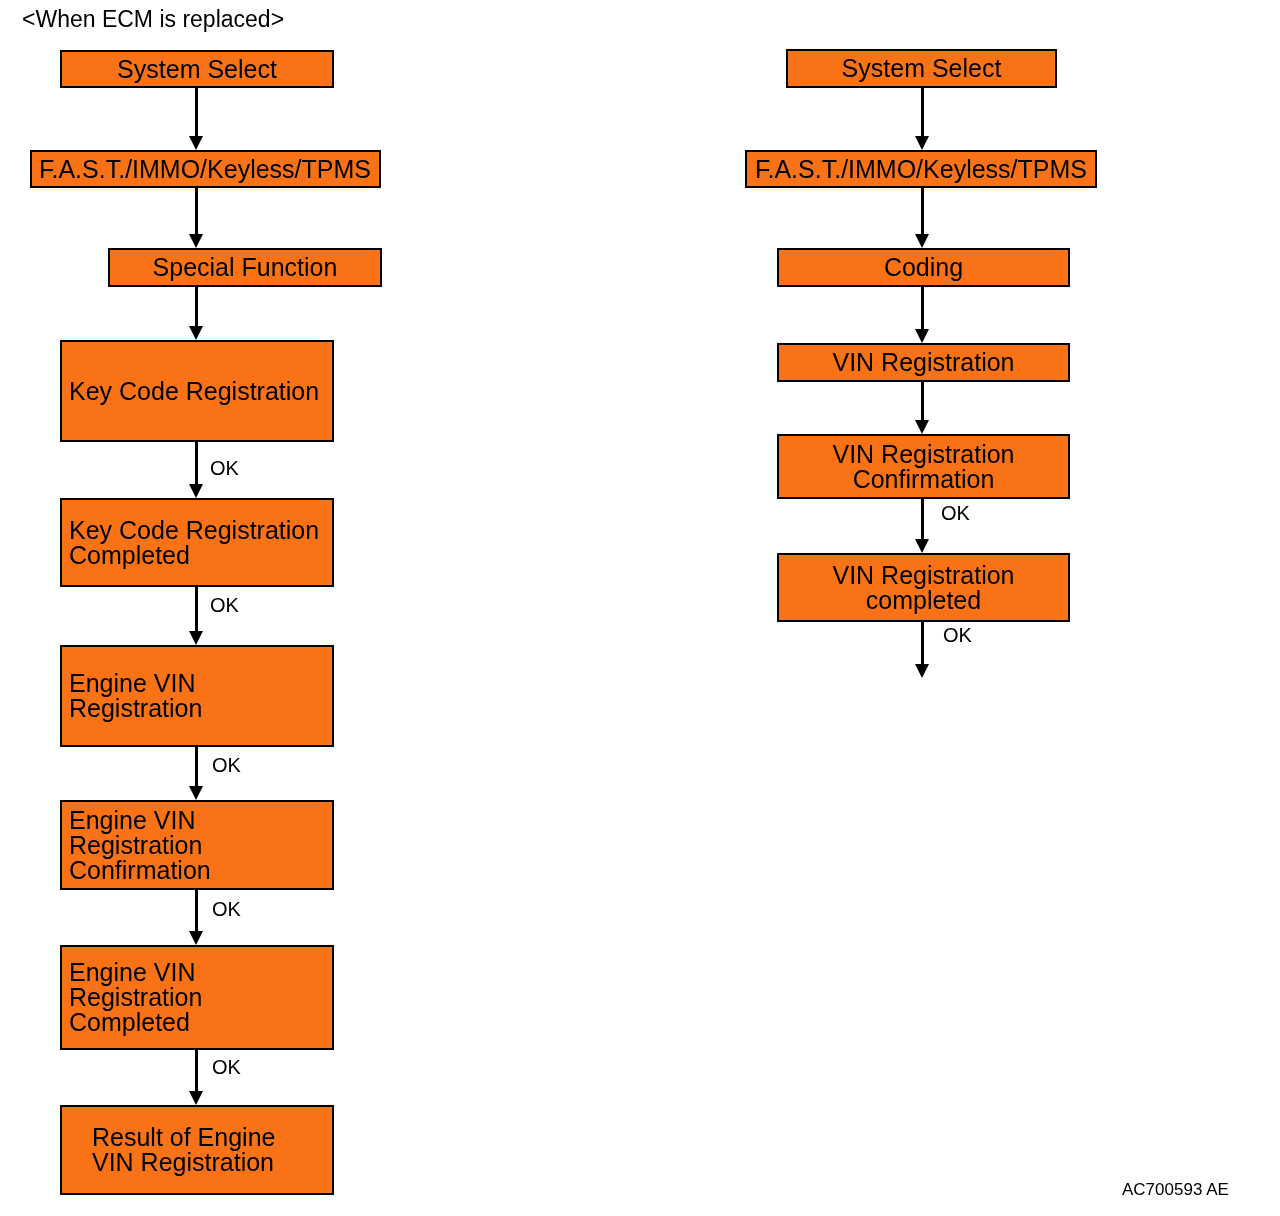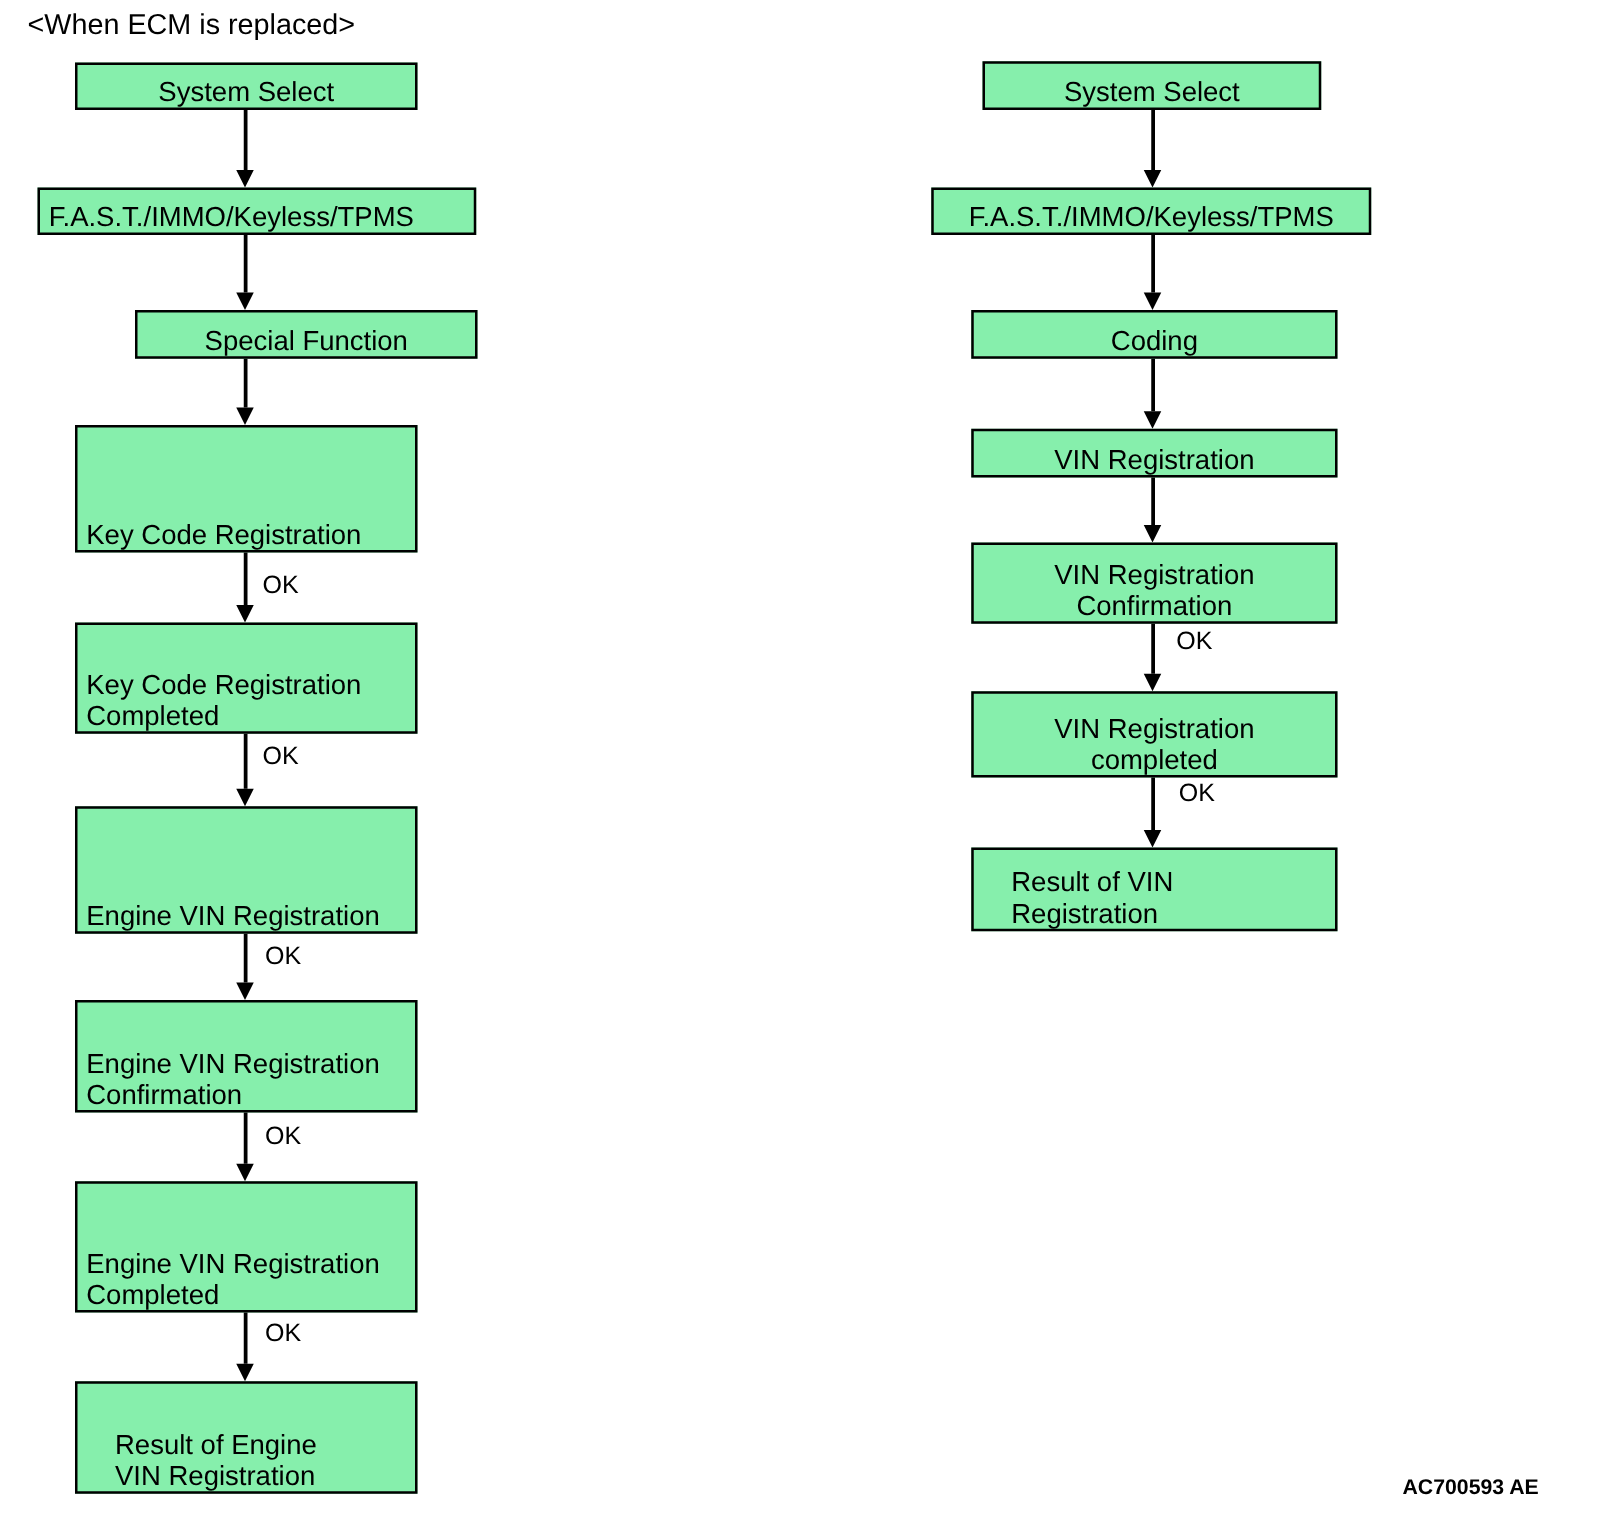--- a/index.html
+++ b/index.html
@@ -29,25 +29,25 @@
     font-size: 23px;
     line-height: 23px;
     white-space: nowrap;
     color: #000;
   }
 
   .node {
     position: absolute;
     box-sizing: border-box;
     border: 2.5px solid #000000;
-    background: #86efac;
+    background: #f97316;
     display: flex;
     flex-direction: column;
-    justify-content: flex-end;
-    font-size: 22px;
+    justify-content: center;
+    font-size: 25px;
     line-height: 25px;
     color: #000;
   }
   .node .txt {
     display: block;
     white-space: pre-line;
   }
   .node.align-center {
     align-items: center;
     text-align: center;
@@ -90,21 +90,21 @@
     position: absolute;
     font-size: 20px;
     line-height: 20px;
     white-space: nowrap;
     color: #000;
   }
 
   .refcode {
     position: absolute;
     font-size: 17px;
-    font-weight: bold;
+    font-weight: normal;
     letter-spacing: 0px;
     white-space: nowrap;
     color: #000;
   }
 </style>
 </head>
 <body>
 
 <div id="canvas">
 
@@ -247,20 +247,16 @@
     <span class="txt">VIN Registration
 completed</span>
   </div>
 
   <div class="arrow" style="left:922px; top:622px; height:56px;">
     <div class="shaft" style="height:42px;"></div>
     <div class="head" style="top:42px;"></div>
   </div>
   <div class="edge-label" style="left:943px; top:625px;">OK</div>
 
-  <div class="node align-indent" style="left:777px; top:678px; width:293px; height:67px;">
-    <span class="txt">Result of VIN
-Registration</span>
-  </div>
 
   <div class="refcode" style="left:1122px; top:1180px;">AC700593 AE</div>
 
 </div>
 
 </body></html>

